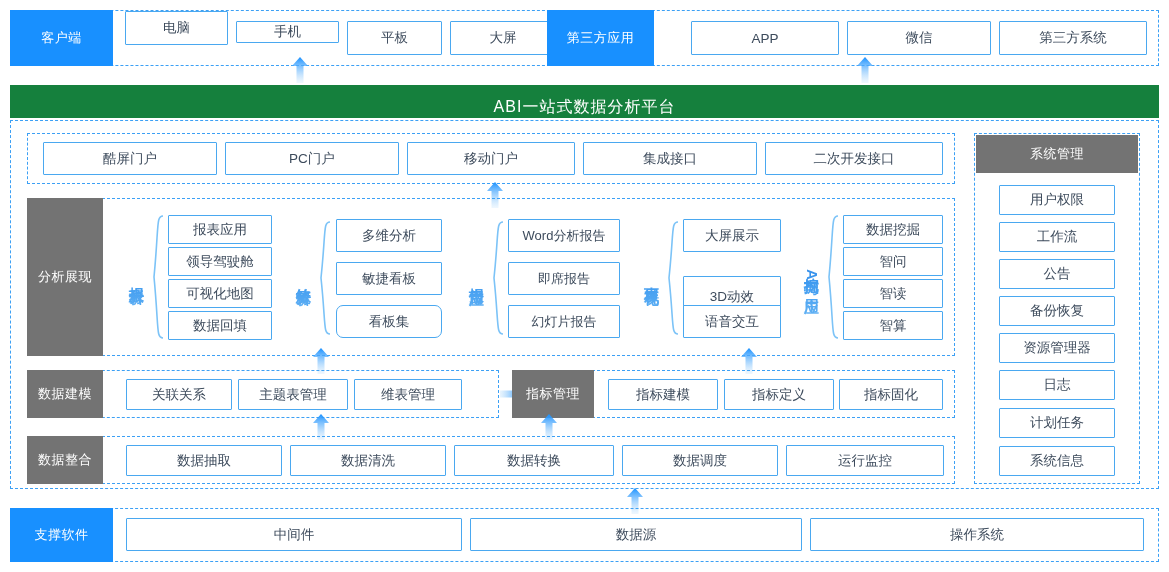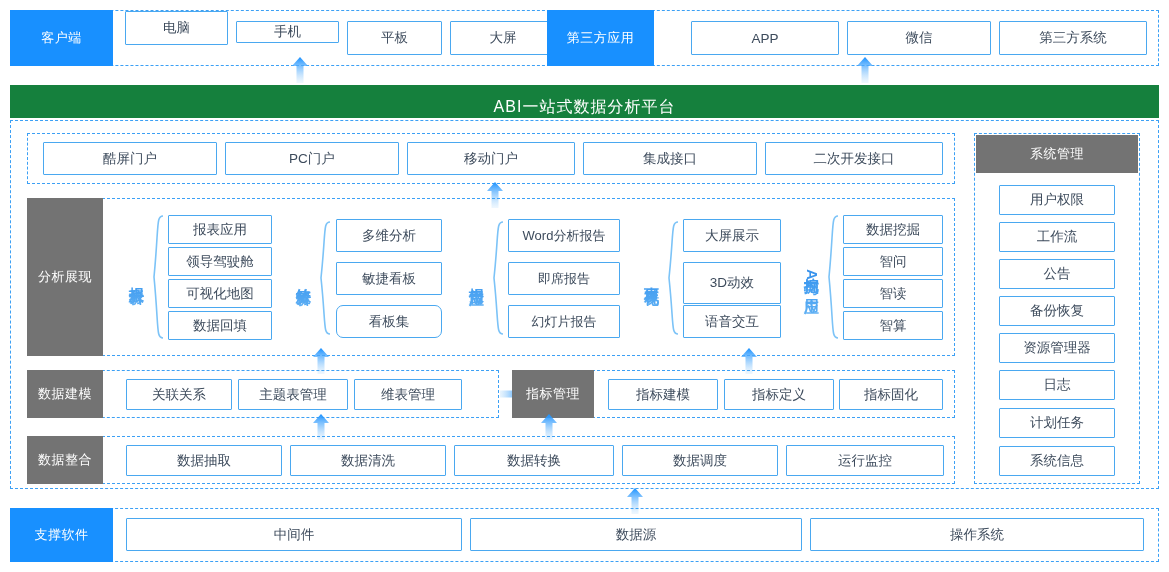--- a/index.html
+++ b/index.html
@@ -152,21 +152,21 @@
   </svg>
   <div class="cell sm" style="left:508px; top:219px; width:112px; height:33px;">Word分析报告</div>
   <div class="cell sm" style="left:508px; top:262px; width:112px; height:33px;">即席报告</div>
   <div class="cell sm" style="left:508px; top:305px; width:112px; height:33px;">幻灯片报告</div>
 
   <div class="vlabel" style="left:641px; top:215px; width:22px; height:124px;">大屏可视化</div>
   <svg class="brace" style="left:665px; top:221px; width:14px; height:114px;" viewBox="0 0 14 114" preserveAspectRatio="none">
     <path d="M13 1 C6 1 9 10 4 57 C9 104 6 113 13 113" fill="none" stroke="#7cc3f7" stroke-width="1.6"></path>
   </svg>
   <div class="cell" style="left:683px; top:219px; width:98px; height:33px;">大屏展示</div>
-  <div class="cell" style="left:683px; top:262px; width:98px; height:42px;">3D动效</div>
+  <div class="cell" style="left:683px; top:276px; width:98px; height:42px;">3D动效</div>
   <div class="cell" style="left:683px; top:305px; width:98px; height:33px;">语音交互</div>
 
   <div class="vlabel" style="left:801px; top:212px; width:22px; height:130px; text-orientation:mixed;">挖掘与AI应用</div>
   <svg class="brace" style="left:825px; top:215px; width:14px; height:124px;" viewBox="0 0 14 124" preserveAspectRatio="none">
     <path d="M13 1 C6 1 9 10 4 62 C9 114 6 123 13 123" fill="none" stroke="#7cc3f7" stroke-width="1.6"></path>
   </svg>
   <div class="cell" style="left:843px; top:215px; width:100px; height:29px;">数据挖掘</div>
   <div class="cell" style="left:843px; top:247px; width:100px; height:29px;">智问</div>
   <div class="cell" style="left:843px; top:279px; width:100px; height:29px;">智读</div>
   <div class="cell" style="left:843px; top:311px; width:100px; height:29px;">智算</div>

